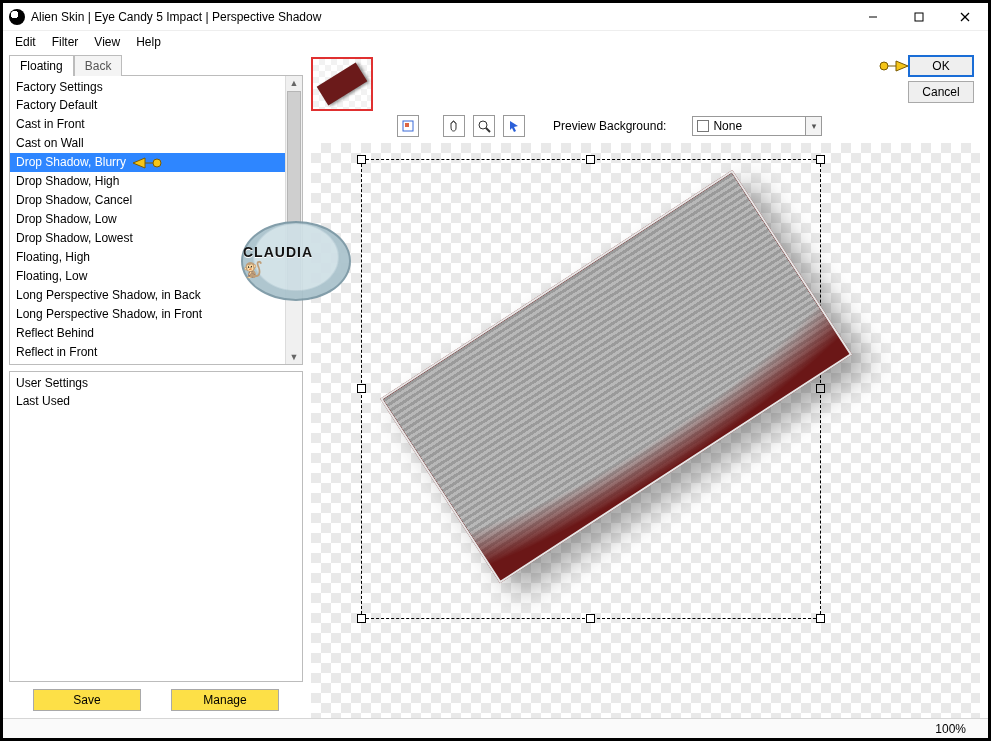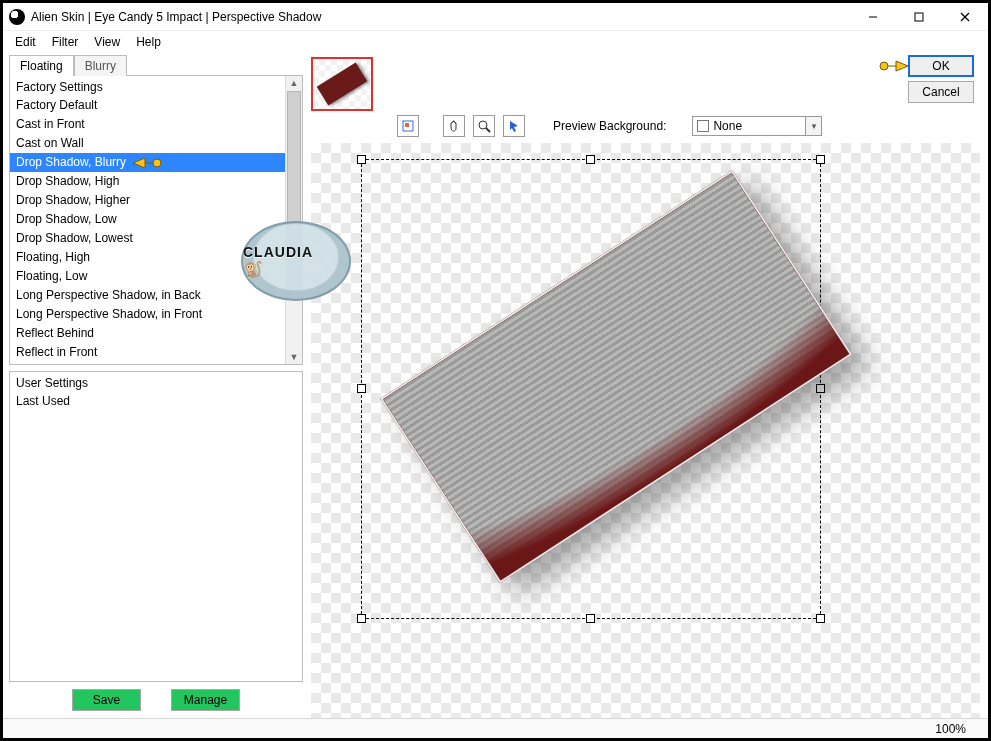--- a/index.html
+++ b/index.html
@@ -22,21 +22,21 @@
   .list{flex:1;overflow:hidden;padding:2px 0}
   .list-item{padding:1px 6px;white-space:nowrap;line-height:17px}
   .list-header{font-size:12px;padding:2px 6px}
   .sel{background:#2e86ff;color:#fff}
   .scroll{width:17px;background:#f0f0f0;border-left:1px solid #dcdcdc;position:relative}
   .scroll .thumb{position:absolute;left:1px;right:1px;top:15px;height:200px;background:#cfcfcf;border:1px solid #b5b5b5}
   .scroll .arr{position:absolute;left:0;right:0;height:14px;display:flex;align-items:center;justify-content:center;color:#666;font-size:9px}
   .scroll .arr.top{top:0}.scroll .arr.bot{bottom:0}
   .userwrap{border:1px solid #bcbcbc;margin-top:6px;flex:1;min-height:0;padding:2px 0}
   .btnrow{height:36px;display:flex;align-items:center;justify-content:center;gap:30px;padding:6px 0}
-  .pushbtn{width:69px;height:22px;background:#22c55e;border:1px solid #a9a9a9;display:flex;align-items:center;justify-content:center}
+  .pushbtn{width:108px;height:22px;background:#fde047;border:1px solid #a9a9a9;display:flex;align-items:center;justify-content:center}
   .right{flex:1;display:flex;flex-direction:column;position:relative}
   .topstrip{height:60px;display:flex;align-items:flex-start;padding:4px 8px 0 8px;gap:10px}
   .thumb-sel{width:62px;height:54px;border:2px solid #e03030;background:
     repeating-conic-gradient(#f2f2f2 0 25%,#fff 0 50%) 0 0/12px 12px;
     display:flex;align-items:center;justify-content:center}
   .thumb-sel .mini{width:46px;height:22px;background:#6b1a1a;transform:rotate(-32deg);box-shadow:2px 2px 3px rgba(0,0,0,.4)}
   .secondrow{height:26px;display:flex;align-items:center;padding:0 8px;gap:8px}
   .toolbtn{width:22px;height:22px;border:1px solid #999;background:#fff;display:flex;align-items:center;justify-content:center}
   .toolsep{width:8px}
   .prevlabel{margin-left:20px}
@@ -103,32 +103,32 @@
     <span>Filter</span>
     <span>View</span>
     <span>Help</span>
   </div>
 
   <div class="content">
 
     <div class="left">
       <div class="tabs">
         <div class="tab">Floating</div>
-        <div class="tab inactive">Blurry</div>
+        <div class="tab inactive">Back</div>
       </div>
 
       <div class="listwrap">
         <div class="list" id="factory-list">
           <div class="list-header">Factory Settings</div>
         <div class="list-item">Factory Default</div>
             <div class="list-item">Cast in Front</div>
             <div class="list-item">Cast on Wall</div>
             <div class="list-item sel">Drop Shadow, Blurry</div>
             <div class="list-item">Drop Shadow, High</div>
-            <div class="list-item">Drop Shadow, Higher</div>
+            <div class="list-item">Drop Shadow, Cancel</div>
             <div class="list-item">Drop Shadow, Low</div>
             <div class="list-item">Drop Shadow, Lowest</div>
             <div class="list-item">Floating, High</div>
             <div class="list-item">Floating, Low</div>
             <div class="list-item">Long Perspective Shadow, in Back</div>
             <div class="list-item">Long Perspective Shadow, in Front</div>
             <div class="list-item">Reflect Behind</div>
             <div class="list-item">Reflect in Front</div>
             <div class="list-item">Reflect in Front - Faint</div>
           </div>

